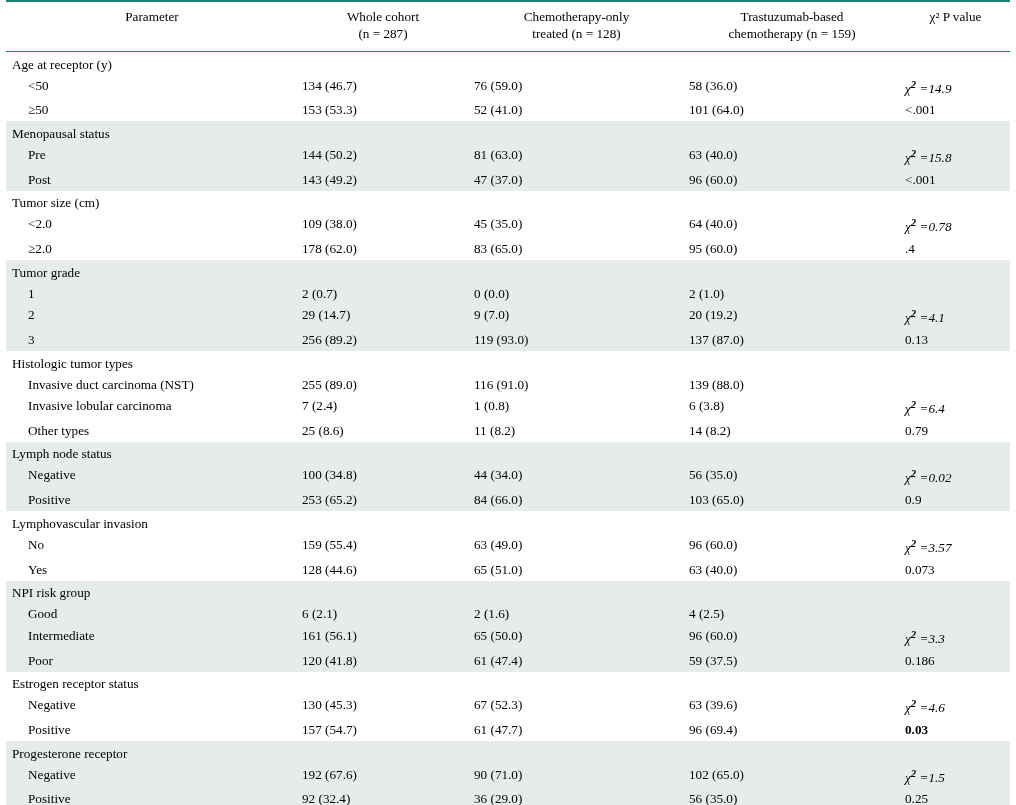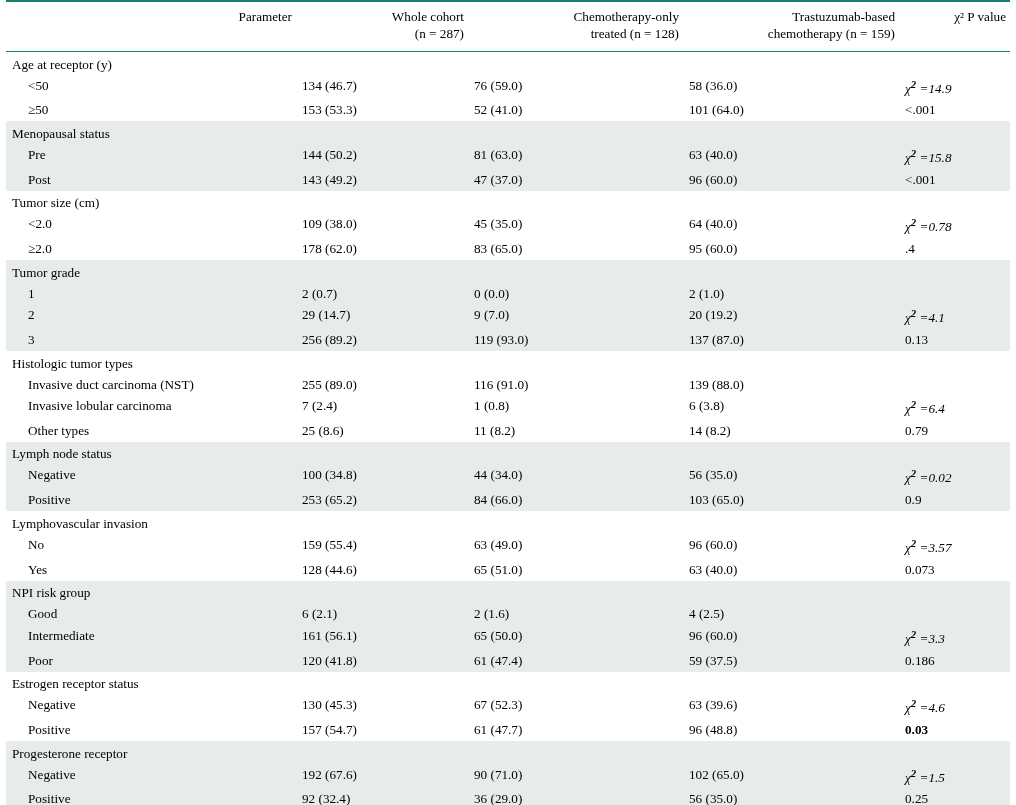--- a/index.html
+++ b/index.html
@@ -24,21 +24,21 @@
     font-size: 13.2px;
     line-height: 1.25;
   }
   table.stats col.c0 { width: 290px; }
   table.stats col.c1 { width: 172px; }
   table.stats col.c2 { width: 215px; }
   table.stats col.c3 { width: 216px; }
   table.stats col.c4 { width: auto; }
 
   thead th {
-    text-align: right;
+    text-align: center;
     font-weight: normal;
     vertical-align: top;
     padding: 7px 4px 9px 6px;
   }
   thead tr.head-row {
     border-top: 2px solid #1b7f6f;
     border-bottom: 1.6px solid #1b7f6f;
   }
   .hdr-line1 { display: block; }
   .hdr-line2 { display: block; }
@@ -294,21 +294,21 @@
           <td class="indent1">Negative</td>
           <td>130 (45.3)</td>
           <td>67 (52.3)</td>
           <td>63 (39.6)</td>
           <td class="pcell chi">χ<span class="chi-sup">2</span> =4.6</td>
         </tr>
         <tr class="data-row">
           <td class="indent1">Positive</td>
           <td>157 (54.7)</td>
           <td>61 (47.7)</td>
-          <td>96 (48.8)</td>
+          <td>96 (69.4)</td>
           <td class="pcell bold">0.03</td>
         </tr>
         <tr class="group-head shade">
           <td>Progesterone receptor</td>
           <td>&nbsp;</td>
           <td>&nbsp;</td>
           <td>&nbsp;</td>
           <td>&nbsp;</td>
         </tr>
         <tr class="data-row shade">

